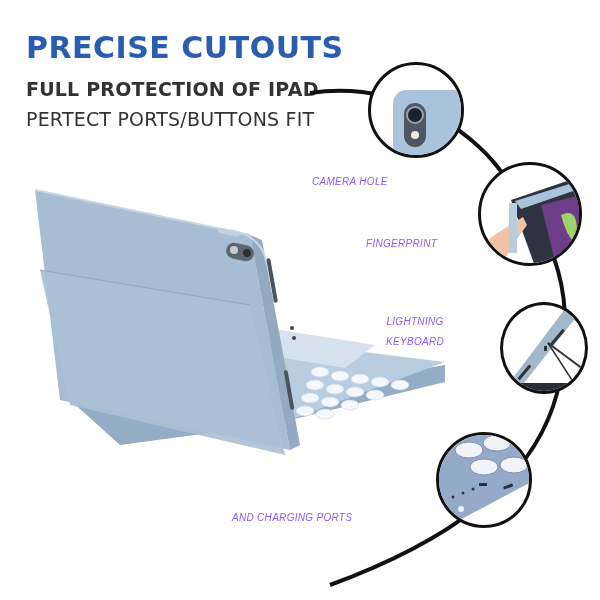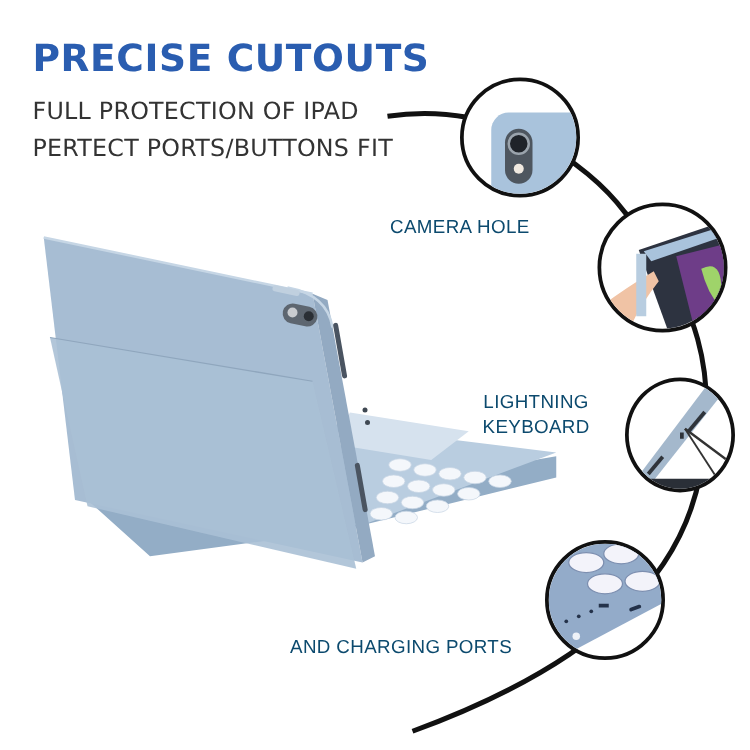--- a/index.html
+++ b/index.html
@@ -1,21 +1,21 @@
 <!DOCTYPE html>
 <html><head>
 <meta charset="utf-8">
 <style>
   html, body { margin:0; padding:0; }
   body { width:600px; height:600px; background:#ffffff; position:relative; overflow:hidden; font-family:"Liberation Sans", sans-serif; }
   .headline { position:absolute; left:26px; top:30px; font-family:"DejaVu Sans", sans-serif; font-weight:bold; font-size:30px; color:#2a5db0; letter-spacing:0.5px; margin:0; }
   .sub { position:absolute; left:26px; font-family:"DejaVu Sans", sans-serif; font-size:19px; color:#333333; letter-spacing:0.2px; }
-  .sub1 { top:78px; }
+  .sub1 { top:78px;font-weight:bold; }
   .sub2 { top:108px; }
-  .label { position:absolute; font-size:15px; color:#0c4a6e; line-height:20px; text-align:center; letter-spacing:0.3px; }
+  .label { position:absolute; font-size:10px; color:#8b5cf6; line-height:20px; text-align:center; letter-spacing:0.3px;font-style:italic; }
   .lbl-camera { left:312px; top:172px; }
   .lbl-finger { left:366px; top:234px; }
   .lbl-lightning { left:386px; top:312px; }
   .lbl-keyboard { left:232px; top:508px; }
   .label span { display:block; }
   svg.art { position:absolute; left:0; top:0; }
   .circle { position:absolute; border:3px solid #111; border-radius:50%; overflow:hidden; background:#fff; box-sizing:border-box; }
 </style>
 </head>
 <body>
@@ -118,20 +118,21 @@
     <rect x="40" y="48" width="8" height="3" fill="#24324a"></rect>
     <rect x="64" y="50" width="10" height="3" rx="1.5" fill="#24324a" transform="rotate(-20 69 51)"></rect>
     <circle cx="22" cy="74" r="3" fill="#eef2f8"></circle>
   </svg>
 </div>
 
 <div class="label lbl-camera">
   <span>CAMERA HOLE</span>
 </div>
 <div class="label lbl-finger">
+  <span>FINGERPRINT</span>
 </div>
 <div class="label lbl-lightning">
   <span>LIGHTNING</span>
   <span>KEYBOARD</span>
 </div>
 <div class="label lbl-keyboard" style="text-align:right;">
   <span>AND CHARGING PORTS</span>
 </div>
 
 </body></html>

